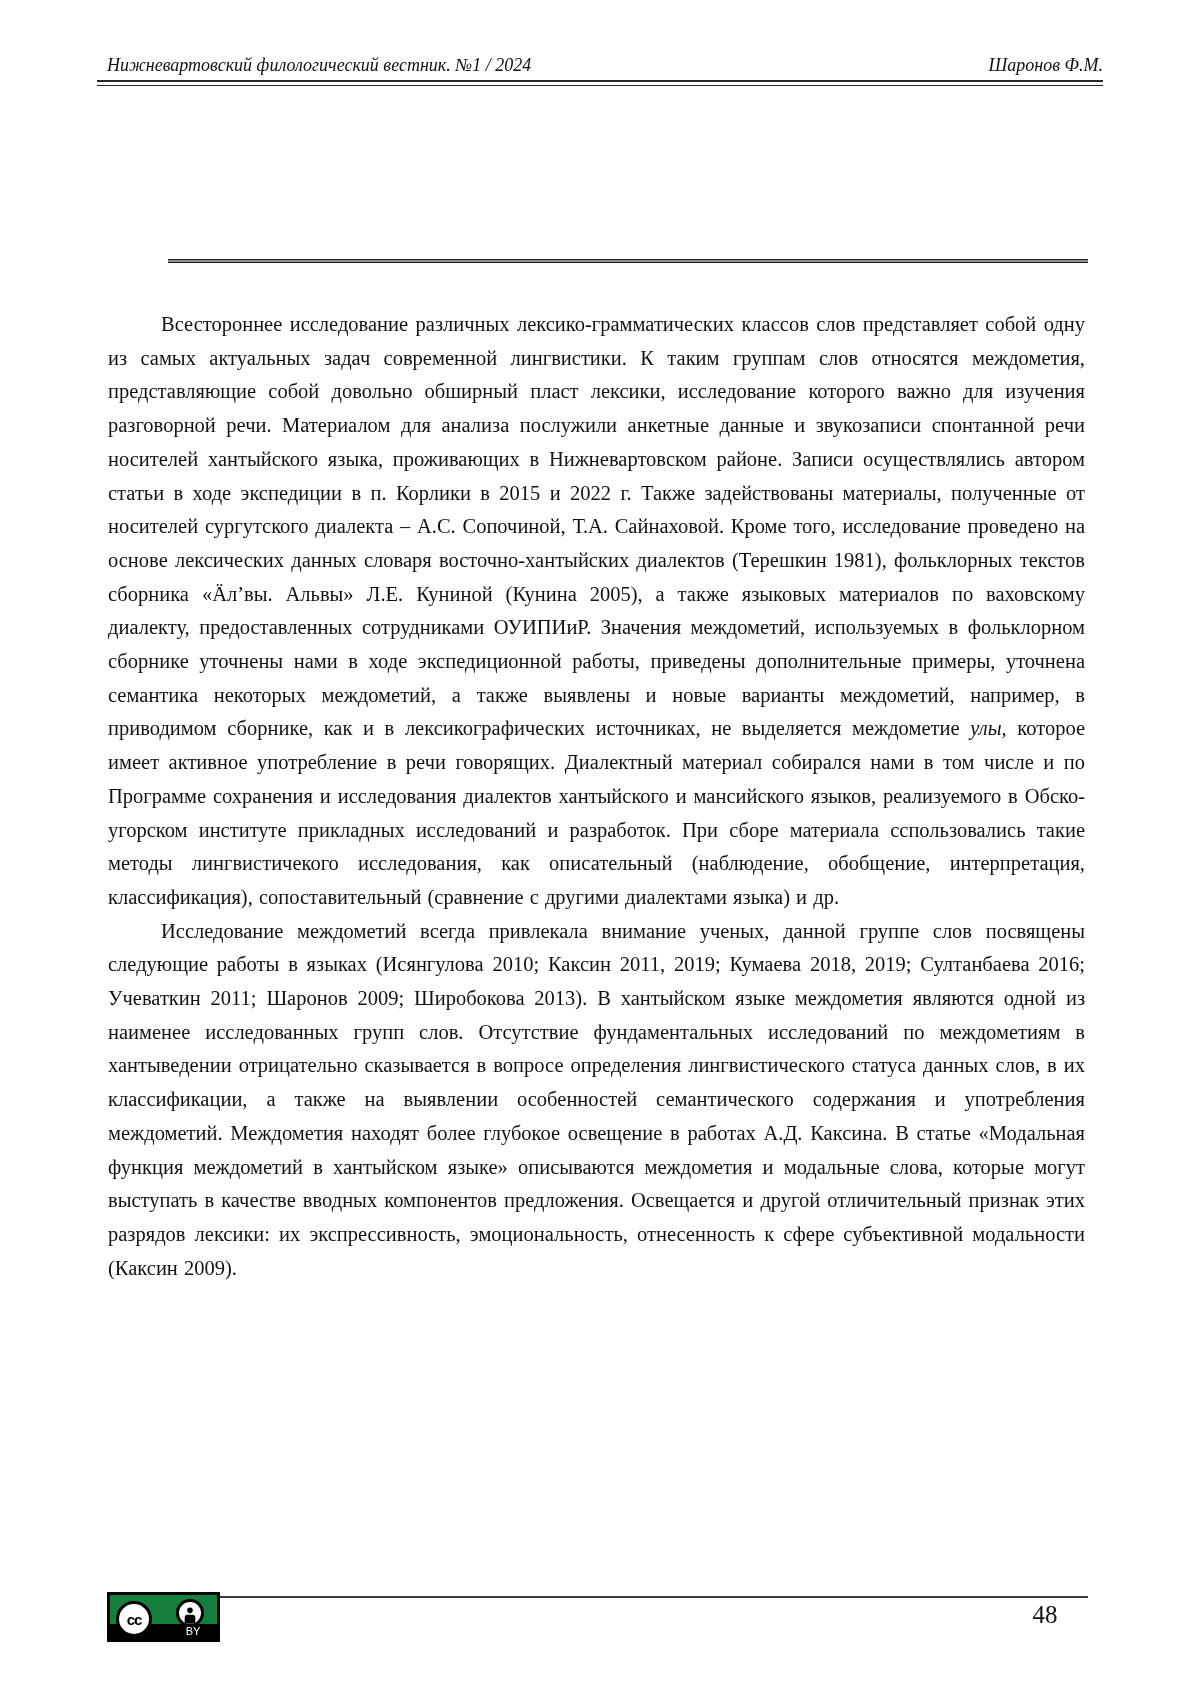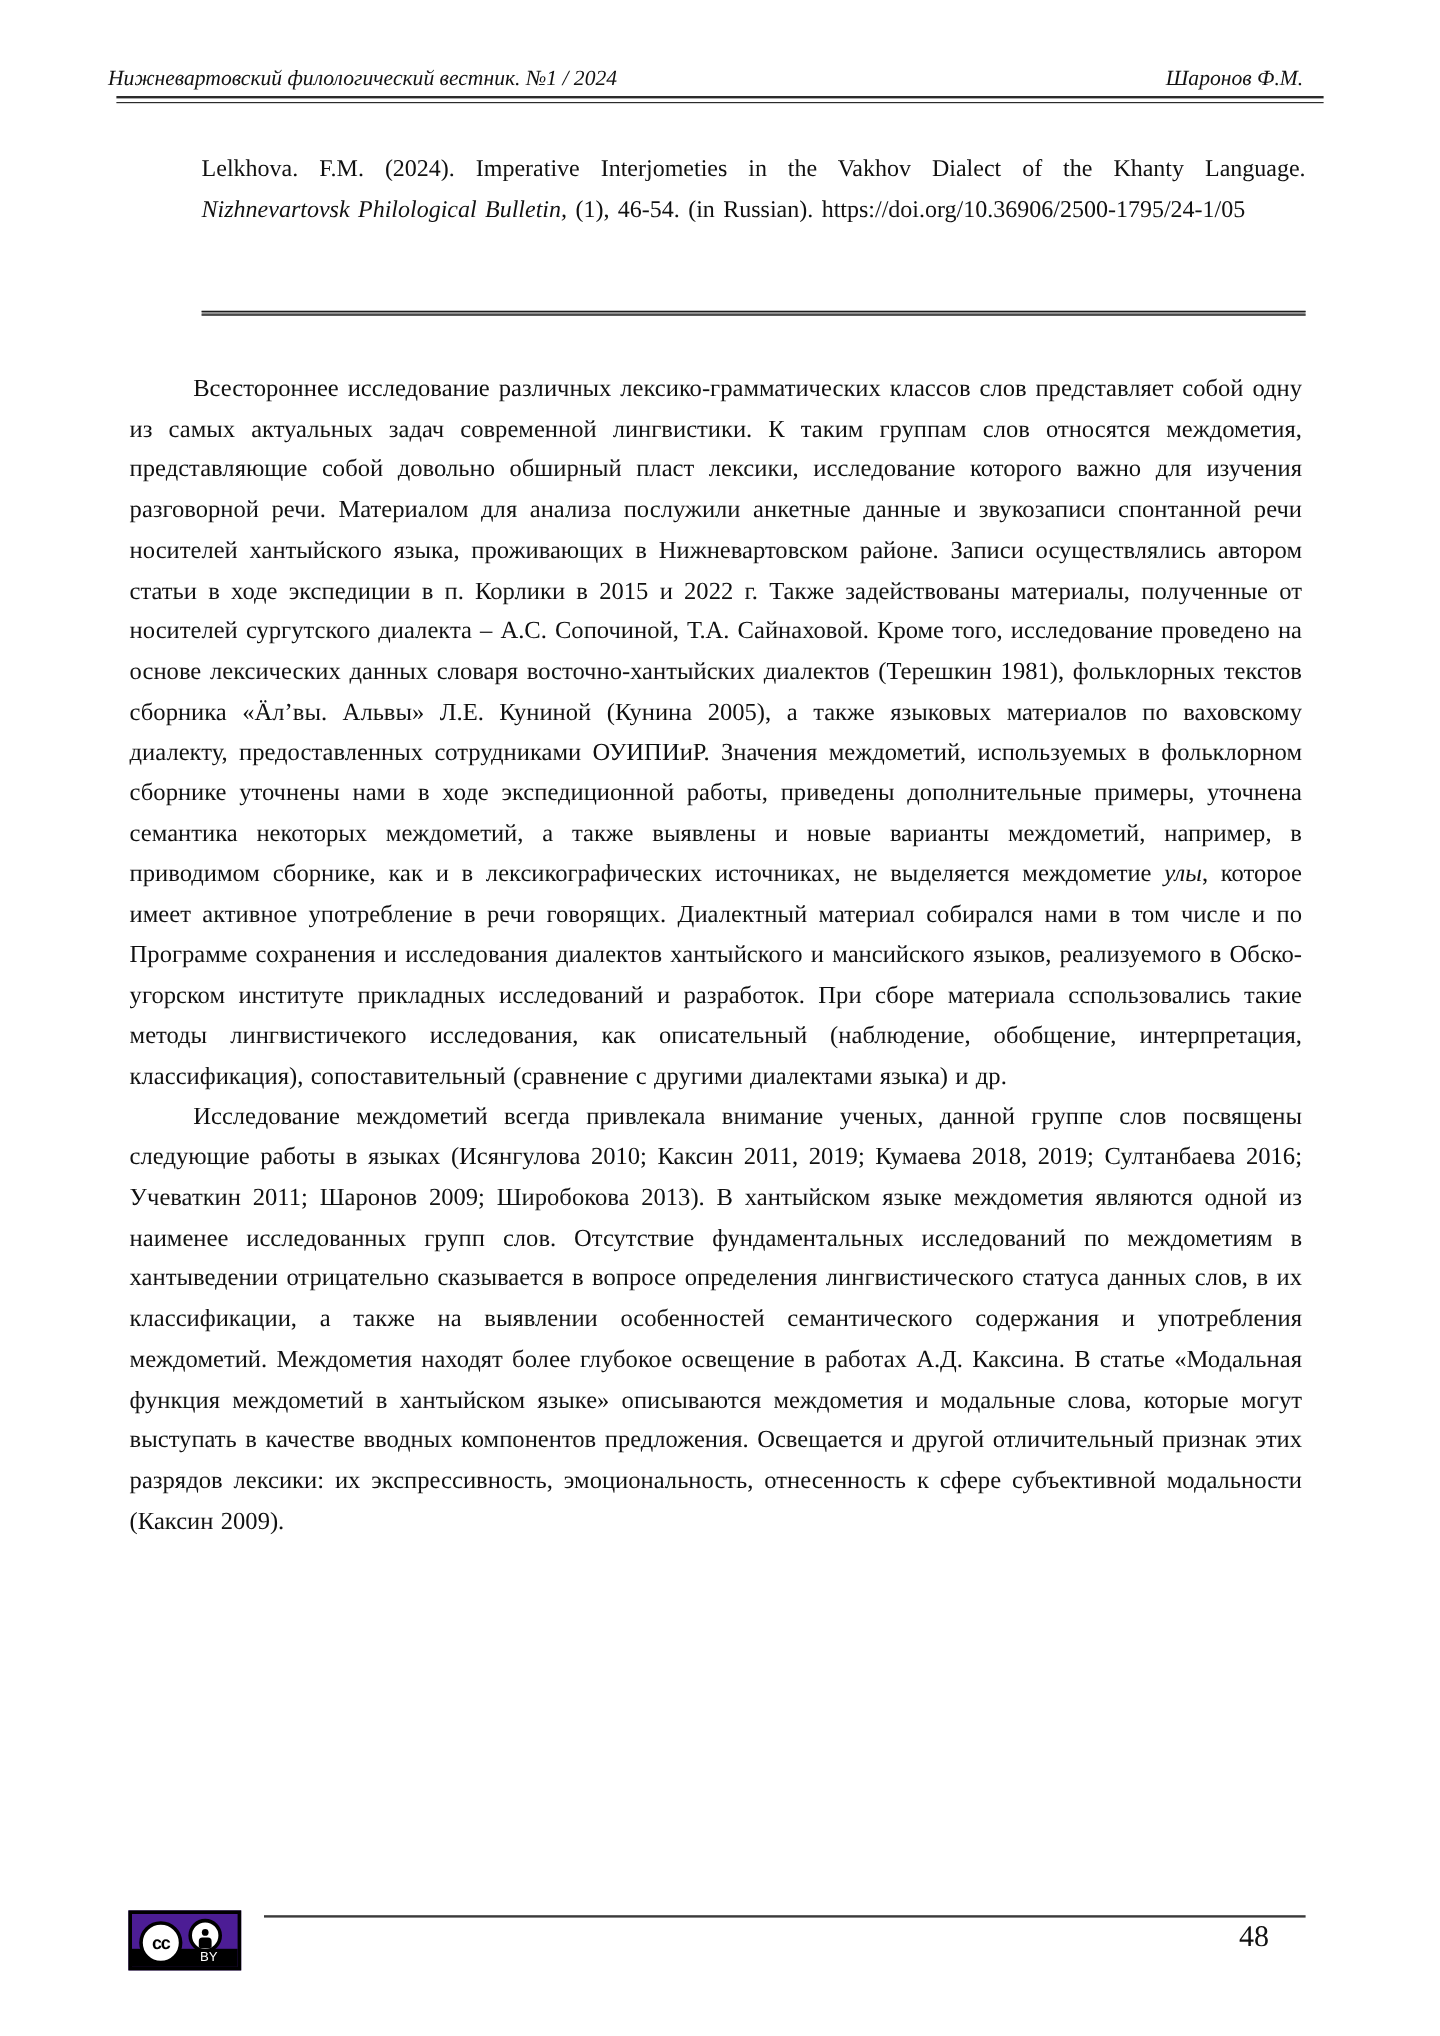--- a/index.html
+++ b/index.html
@@ -11,21 +11,21 @@
     background: #ffffff;
     font-family: "Liberation Serif", serif;
     color: #111111;
     overflow: hidden;
   }
 
   
   .header {
     position: absolute;
     top: 54px;
-    left: 90px;
+    left: 107px;
     width: 996px;
     display: flex;
     justify-content: space-between;
     font-style: italic;
     font-size: 18px;
     line-height: 22px;
     white-space: nowrap;
   }
   .header-rule {
     position: absolute;
@@ -75,23 +75,23 @@
     margin-top: 26px;
   }
   .body p { margin: 0; text-indent: 53px; }
   .body em { font-style: italic; }
 
   
   .cc-badge {
     position: absolute;
     left: 107px;
     top: 1592px;
-    width: 94px;
+    width: 113px;
     height: 50px;
-    background: #4c1d95;
+    background: #15803d;
     border: 3px solid #000000;
     box-sizing: border-box;
   }
   .cc-strip {
     position: absolute;
     left: 0; right: 0; bottom: 0;
     height: 15px;
     background: #000000;
   }
   .cc-circle {
@@ -162,21 +162,20 @@
 <body>
 
 <div class="page">
 
   <header class="header">
     <span>Нижневартовский филологический вестник. №1 / 2024</span>
     <span>Шаронов Ф.М.</span>
   </header>
   <div class="header-rule"></div>
 
-  <div class="citation"><span>Lelkhova. F.M. (2024). Imperative Interjometies in the Vakhov Dialect of the Khanty Language. </span><em>Nizhnevartovsk Philological Bulletin,</em><span> (1), 46-54. (in Russian). https://doi.org/10.36906/2500-1795/24-1/05</span></div>
   <div class="citation-rule"></div>
 
   <main class="body">
     <p><span>Всестороннее исследование различных лексико-грамматических классов слов представляет собой одну из самых актуальных задач современной лингвистики. К таким группам слов относятся междометия, представляющие собой довольно обширный пласт лексики, исследование которого важно для изучения разговорной речи. Материалом для анализа послужили анкетные данные и звукозаписи спонтанной речи носителей хантыйского языка, проживающих в Нижневартовском районе. Записи осуществлялись автором статьи в ходе экспедиции в п. Корлики в 2015 и 2022 г. Также задействованы материалы, полученные от носителей сургутского диалекта – А.С. Сопочиной, Т.А. Сайнаховой. Кроме того, исследование проведено на основе лексических данных словаря восточно-хантыйских диалектов (Терешкин 1981), фольклорных текстов сборника «Ӓл’вы. Альвы» Л.Е. Куниной (Кунина 2005), а также языковых материалов по ваховскому диалекту, предоставленных сотрудниками ОУИПИиР. Значения междометий, используемых в фольклорном сборнике уточнены нами в ходе экспедиционной работы, приведены дополнительные примеры, уточнена семантика некоторых междометий, а также выявлены и новые варианты междометий, например, в приводимом сборнике, как и в лексикографических источниках, не выделяется междометие </span><em>улы</em><span>, которое имеет активное употребление в речи говорящих. Диалектный материал собирался нами в том числе и по Программе сохранения и исследования диалектов хантыйского и мансийского языков, реализуемого в Обско-угорском институте прикладных исследований и разработок. При сборе материала сспользовались такие методы лингвистичекого исследования, как описательный (наблюдение, обобщение, интерпретация, классификация), сопоставительный (сравнение с другими диалектами языка) и др.</span></p>
     <p>Исследование междометий всегда привлекала внимание ученых, данной группе слов посвящены следующие работы в языках (Исянгулова 2010; Каксин 2011, 2019; Кумаева 2018, 2019; Султанбаева 2016; Учеваткин 2011; Шаронов 2009; Широбокова 2013). В хантыйском языке междометия являются одной из наименее исследованных групп слов. Отсутствие фундаментальных исследований по междометиям в хантыведении отрицательно сказывается в вопросе определения лингвистического статуса данных слов, в их классификации, а также на выявлении особенностей семантического содержания и употребления междометий. Междометия находят более глубокое освещение в работах А.Д. Каксина. В статье «Модальная функция междометий в хантыйском языке» описываются междометия и модальные слова, которые могут выступать в качестве вводных компонентов предложения. Освещается и другой отличительный признак этих разрядов лексики: их экспрессивность, эмоциональность, отнесенность к сфере субъективной модальности (Каксин 2009).</p>
   </main>
 
   <div class="cc-badge">
     <div class="cc-strip"></div>
     <div class="cc-circle">

